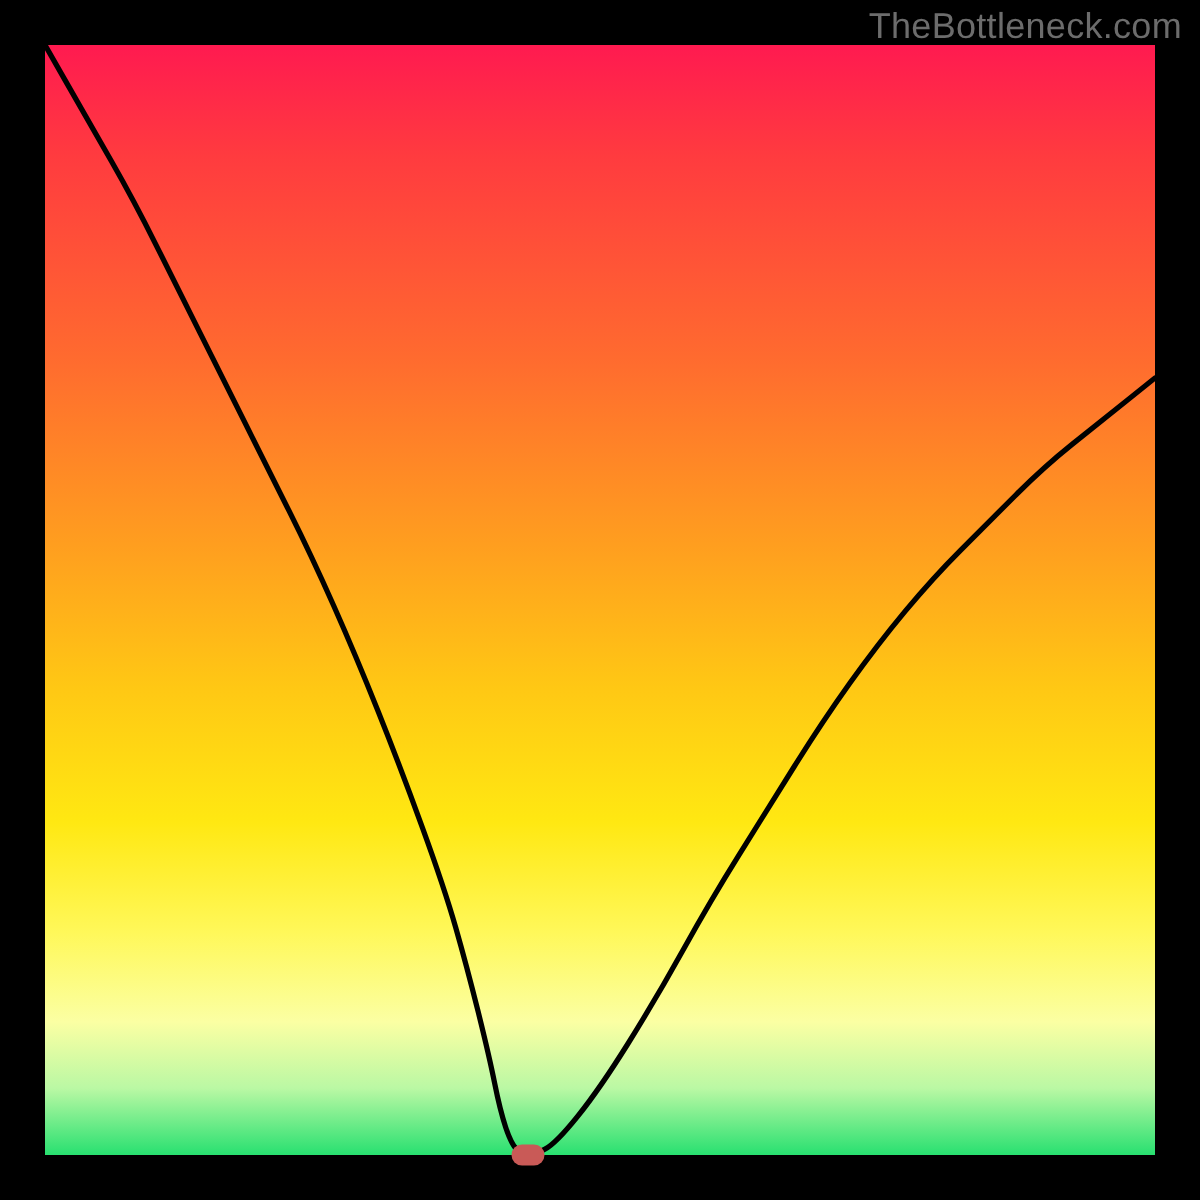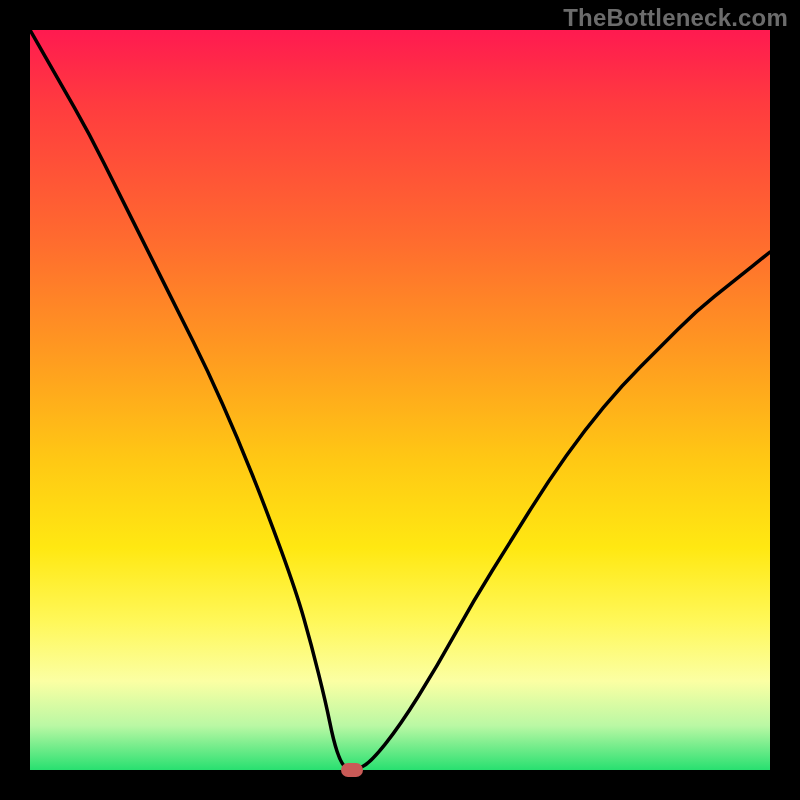--- a/index.html
+++ b/index.html
@@ -33,21 +33,21 @@
       #fff85a 80%,
       #fbffa3 88%,
       #baf8a4 94%,
       #28e070 100%);
   }
   .watermark {
     position: absolute;
     top: 4px;
     right: 12px;
     font-size: 24px;
-    font-weight: 700;
+    font-weight: 400;
     color: #6c6c6c;
     letter-spacing: 0.2px;
   }
   svg.curve {
     position: absolute;
     left: 0;
     top: 0;
     width: 740px;
     height: 740px;
   }

